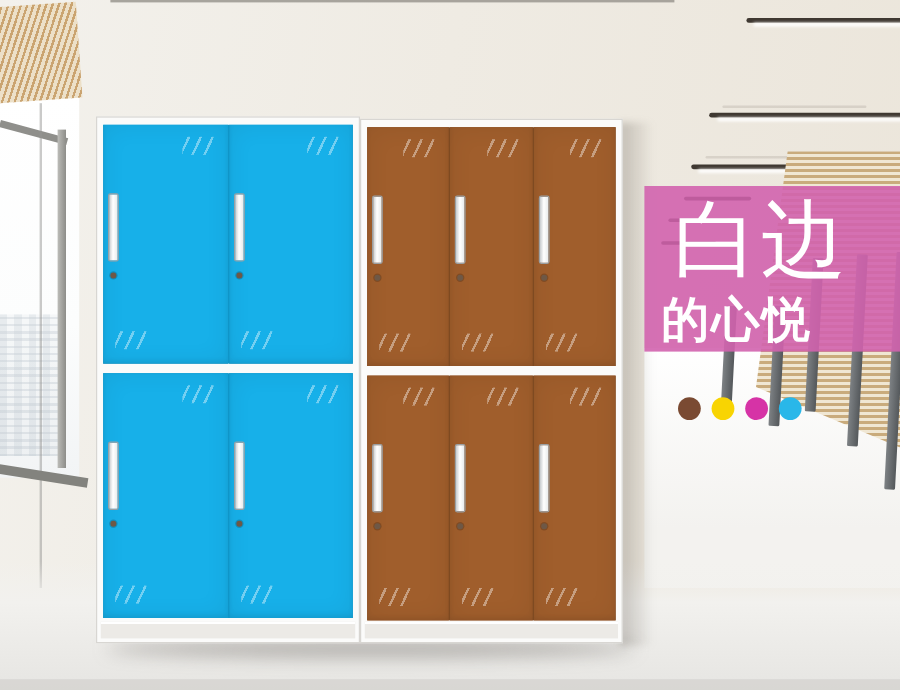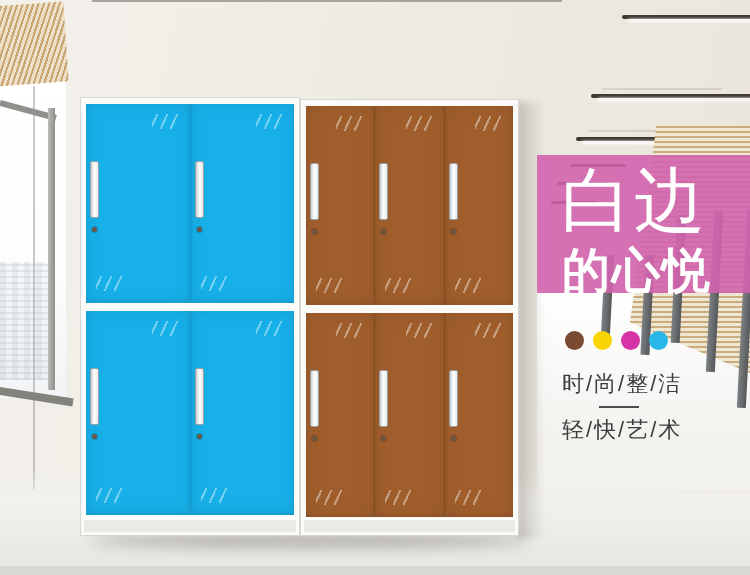--- a/index.html
+++ b/index.html
@@ -84,21 +84,21 @@
   .shine.tr{top:10px;right:12px;}
   .shine.bl{bottom:12px;left:10px;}
   .base{position:absolute;left:3px;right:3px;bottom:3px;height:12px;background:#eceae6;
     border-top:2px solid #ffffff;}
 
   
   .banner{left:537px;top:155px;width:213px;height:138px;color:#fff;}
   .banner-bg{position:absolute;inset:0;background:var(--banner-bg,#d263ae);opacity:.9;}
   .banner-title{position:absolute;left:24px;top:10px;font-size:71px;font-weight:normal;
     line-height:1;letter-spacing:2px;white-space:nowrap;}
-  .banner-subtitle{position:absolute;left:25px;top:92px;font-size:48px;font-weight:bold;
+  .banner-subtitle{position:absolute;left:14px;top:92px;font-size:40px;font-weight:bold;
     line-height:1;letter-spacing:2px;white-space:nowrap;}
   .streak{position:absolute;height:3px;background:rgba(110,25,80,.22);border-radius:2px;}
   .st1{left:33px;top:9px;width:56px;}
   .st2{left:20px;top:27px;width:50px;}
   .st3{left:14px;top:46px;width:46px;}
 
   
   .dots{left:565px;top:331px;display:flex;gap:9px;}
   .dot{width:19px;height:19px;border-radius:50%;}
 
@@ -225,19 +225,14 @@
     <div class="banner-subtitle">的心悦</div>
   </div>
 
   <div class="abs dots">
       <span class="dot" style="background: rgb(122, 74, 50);"></span>
       <span class="dot" style="background: rgb(248, 212, 2);"></span>
       <span class="dot" style="background: rgb(214, 51, 166);"></span>
       <span class="dot" style="background: rgb(41, 183, 233);"></span>
     </div>
 
-  <div class="abs taglines">
-    <div class="tagline">时/尚/整/洁</div>
-    <div class="tag-divider"></div>
-    <div class="tagline">轻/快/艺/术</div>
-  </div>
 
 </div>
 
 </body></html>

